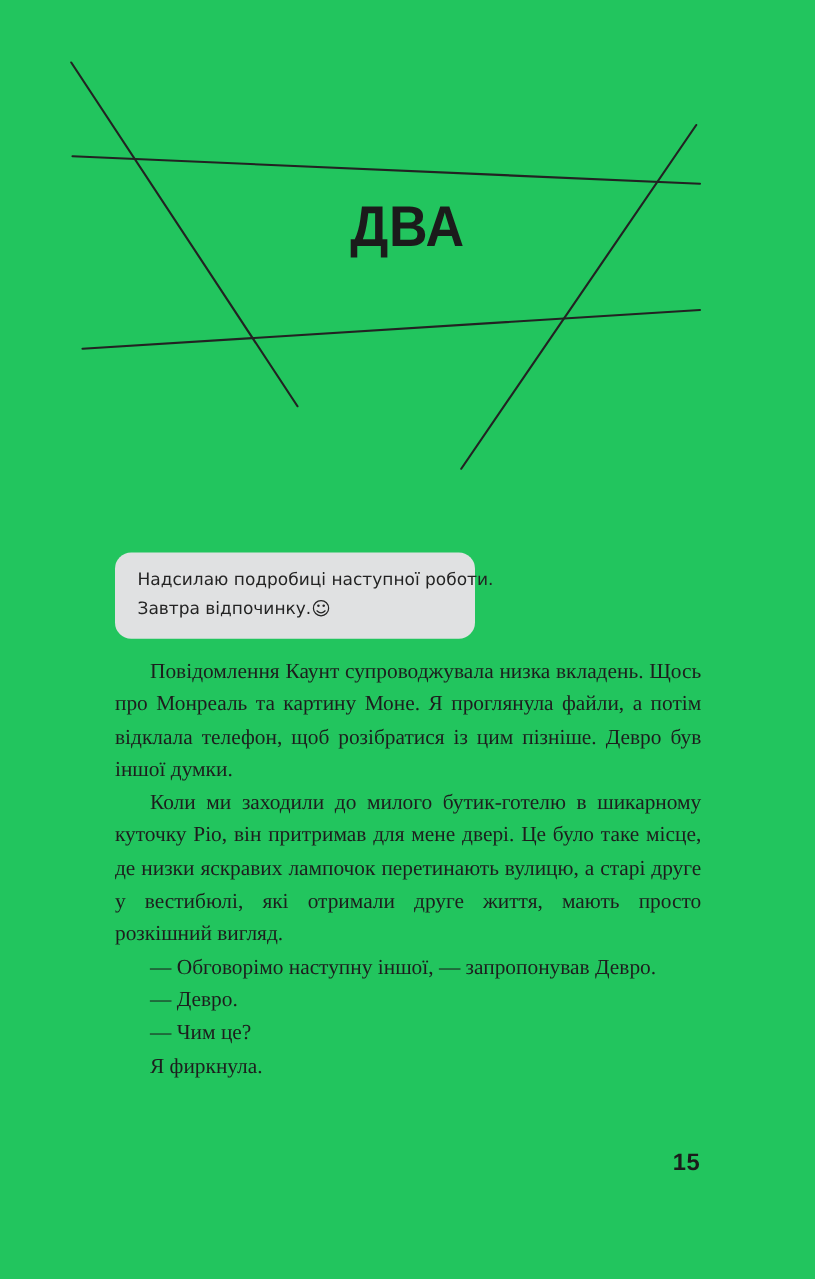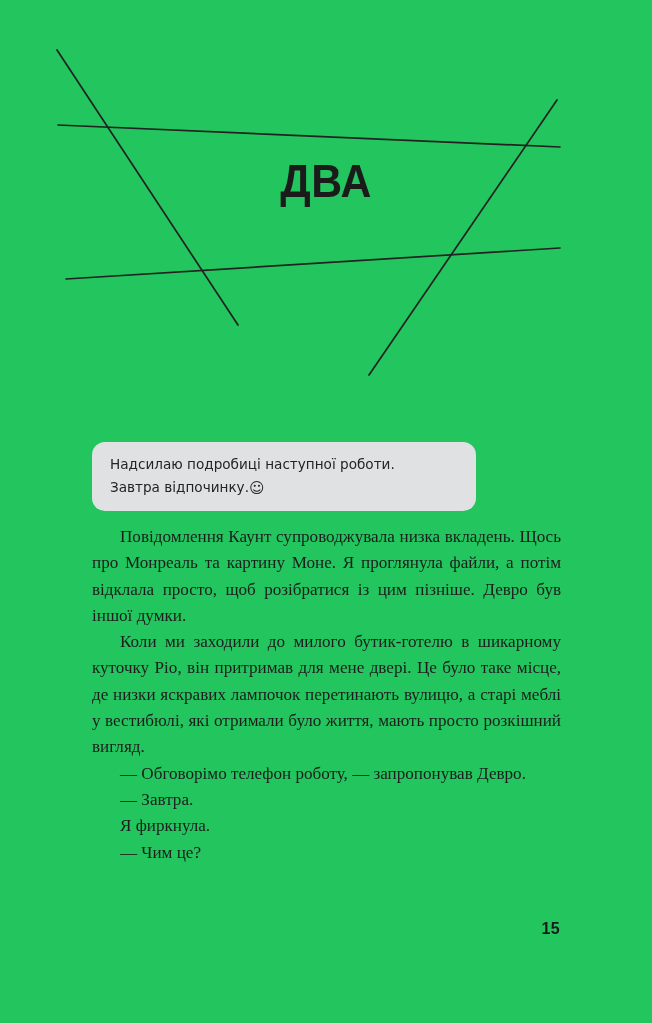--- a/index.html
+++ b/index.html
@@ -51,21 +51,21 @@
     line-height: 1;
     transform: scaleX(0.93);
     transform-origin: center;
   }
 
   
   #message-bubble {
     position: absolute;
     left: 92px;
     top: 442px;
-    width: 384px;
+    width: 288px;
     box-sizing: border-box;
     background: #e0e1e2;
     border-radius: 13px;
     padding: 11px 18px 12px 18px;
     font-family: "DejaVu Sans", "Liberation Sans", sans-serif;
     font-size: 13.6px;
     line-height: 23px;
     color: #232323;
   }
   #message-bubble .msg-line {
@@ -102,21 +102,21 @@
     text-align: left;
   }
 
   
   #page-number {
     position: absolute;
     right: 92px;
     top: 920px;
     font-family: "Liberation Sans", "DejaVu Sans", sans-serif;
     font-weight: 700;
-    font-size: 16px;
+    font-size: 19px;
     color: #1b1b1b;
     letter-spacing: 0.3px;
   }
 </style>
 </head>
 <body>
 
 <div id="page">
 
   <div id="chapter-ornament">
@@ -131,23 +131,23 @@
   <div id="chapter-title">ДВА</div>
 
   <div id="message-bubble">
     <div class="msg-line">Надсилаю подробиці наступної роботи.</div>
     <div class="msg-line">
       <span>Завтра відпочинку.</span><span class="smiley">☺</span>
     </div>
   </div>
 
   <div id="body-text">
-    <p>Повідомлення Каунт супроводжувала низка вкладень. Щось про Монреаль та картину Моне. Я проглянула файли, а потім відклала просто, щоб розібратися із цим пізніше. Девро був іншої думки.</p>
-    <p>Коли ми заходили до милого бутик-готелю в шикарному куточку Ріо, він притримав для мене двері. Це було таке місце, де низки яскравих лампочок перетинають вулицю, а старі меблі у вестибюлі, які отримали було життя, мають просто розкішний вигляд.</p>
-    <p class="dialogue">— Обговорімо телефон роботу, — запропонував Девро.</p>
-    <p class="dialogue">— Завтра.</p>
+    <p>Повідомлення Каунт супроводжувала низка вкладень. Щось про Монреаль та картину Моне. Я проглянула файли, а потім відклала телефон, щоб розібратися із цим пізніше. Девро був іншої думки.</p>
+    <p>Коли ми заходили до милого бутик-готелю в шикарному куточку Ріо, він притримав для мене двері. Це було таке місце, де низки яскравих лампочок перетинають вулицю, а старі друге у вестибюлі, які отримали друге життя, мають просто розкішний вигляд.</p>
+    <p class="dialogue">— Обговорімо наступну іншої, — запропонував Девро.</p>
+    <p class="dialogue">— Девро.</p>
+    <p class="dialogue">— Чим це?</p>
     <p class="dialogue">Я фиркнула.</p>
-    <p class="dialogue">— Чим це?</p>
   </div>
 
   <div id="page-number">15</div>
 
 </div>
 
 </body></html>

